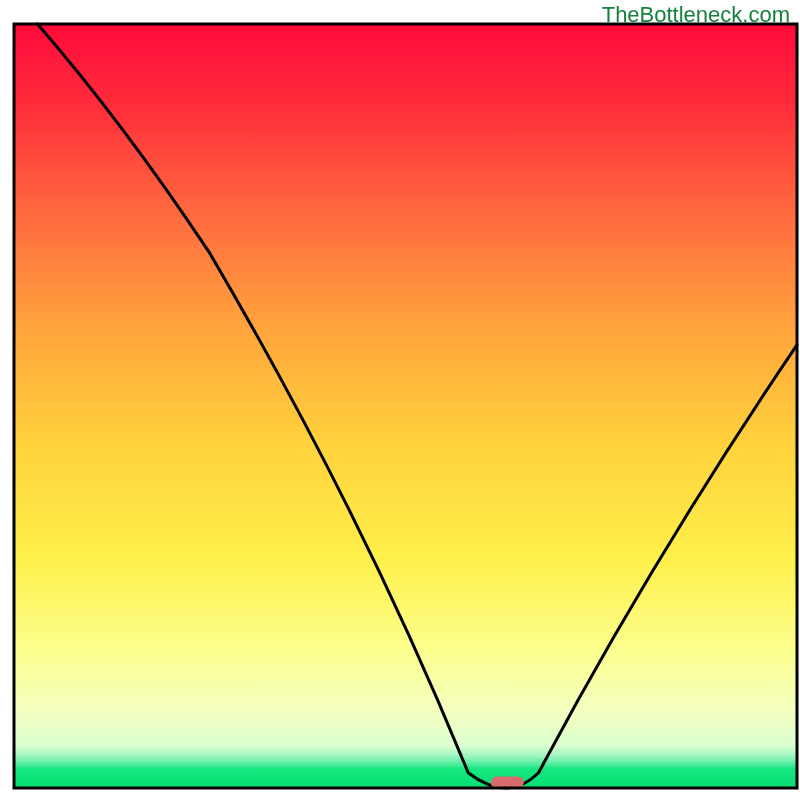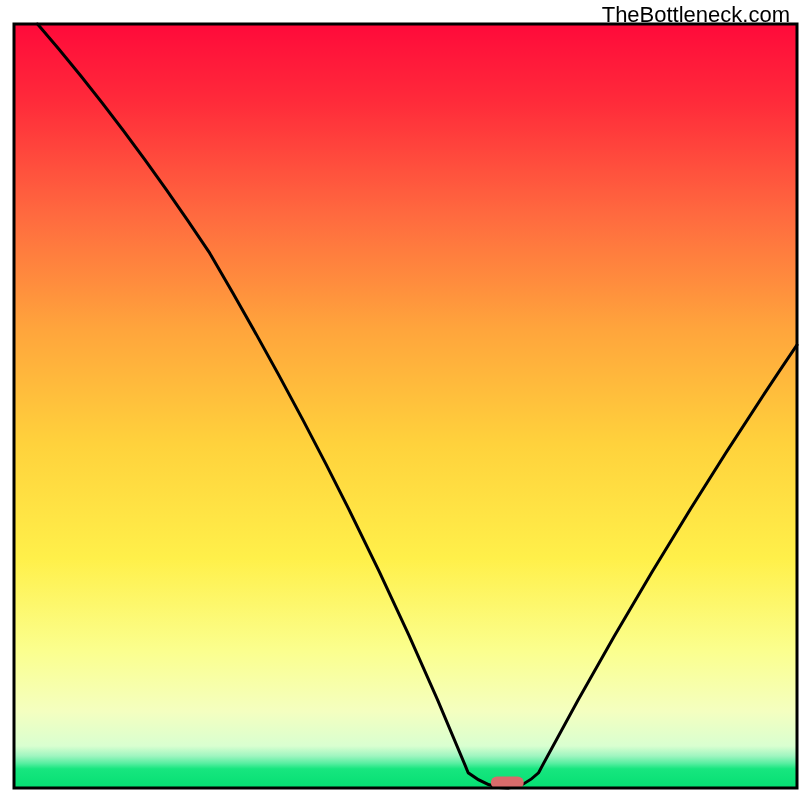--- a/index.html
+++ b/index.html
@@ -12,21 +12,21 @@
   }
   .container {
     position: relative;
     width: 800px;
     height: 800px;
   }
   .watermark {
     position: absolute;
     top: 2px;
     right: 10px;
-    color: #000000;
+    color: #15803d;
     font-size: 22px;
     font-weight: 400;
     letter-spacing: 0px;
     z-index: 10;
   }
   svg {
     position: absolute;
     left: 0;
     top: 0;
   }

